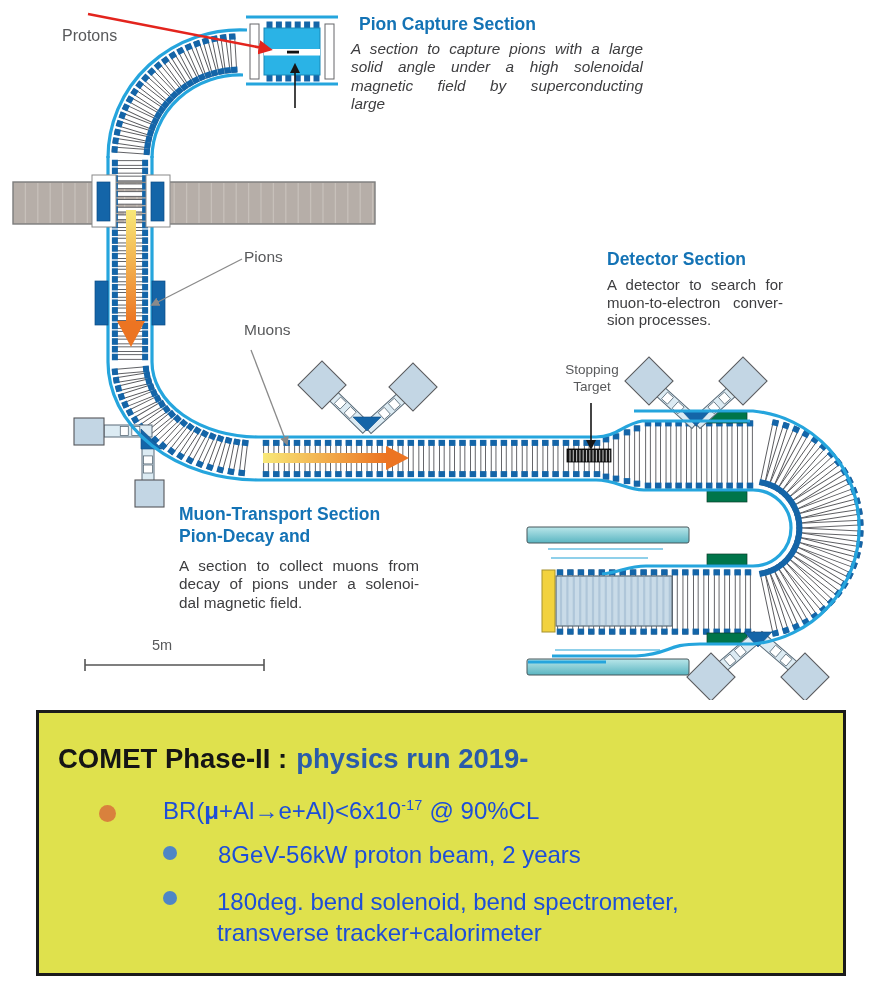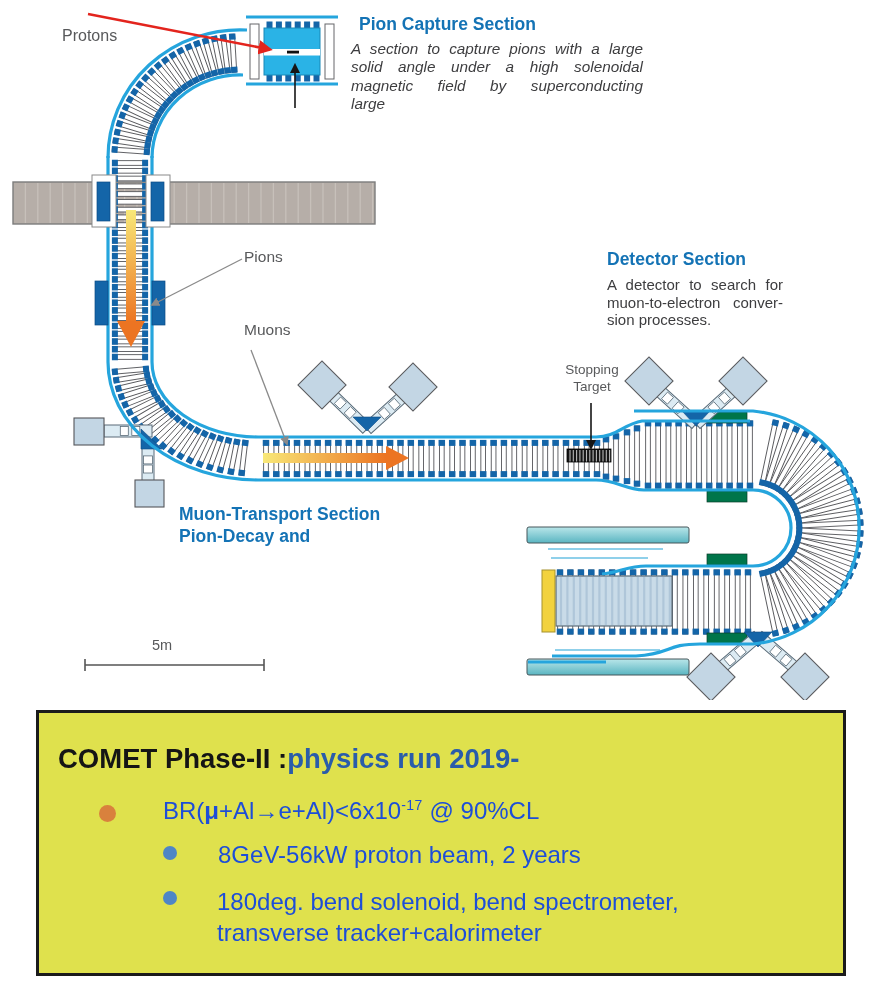--- a/index.html
+++ b/index.html
@@ -6,21 +6,21 @@
   body{width:882px;height:986px;font-family:"Liberation Sans",sans-serif;}
   .stage{position:relative;width:882px;height:986px;overflow:hidden;background:#fff;padding-left:23px;}
   svg.diagram{position:absolute;left:0;top:0;}
   .lbl{position:absolute;color:var(--label-gray);}
   .heading{position:absolute;color:var(--heading-blue);font-weight:bold;font-size:17.5px;line-height:22px;}
   .desc{position:absolute;color:var(--body-text);font-size:15.3px;line-height:18.4px;}
   .desc .jline{text-align:justify;text-align-last:justify;}
   .desc .jlast{text-align:left;}
   .summary{position:absolute;left:36px;top:710px;width:804px;height:260px;background:var(--box-yellow);border:3px solid #1b1b1b;}
   .s-title{position:absolute;left:19px;top:30px;font-size:27.5px;font-weight:bold;color:#151515;white-space:nowrap;}
-  .s-title .blue{color:var(--title-blue);}
+  .s-title .blue{color:var(--title-blue);margin-left:9px;}
   .dot{position:absolute;border-radius:50%;}
   .b-text{position:absolute;font-size:24px;color:#1d4ed8;white-space:nowrap;}
   .b-text .sup{font-size:14px;vertical-align:9px;letter-spacing:.5px;}
   .b-text .mu{font-weight:bold;}
   .b-lines{line-height:31px;}
 </style>
 </head>
 <body>
 
 <div class="stage">
@@ -1091,20 +1091,25 @@
   <div class="desc" style="left:607px;top:276px;width:176px;font-size:15px;line-height:17.6px;">
     <div class="jline">A detector to search for</div>
     <div class="jline">muon-to-electron conver-</div>
     <div class="jlast">sion processes.</div>
   </div>
 
   <div class="heading" style="left:179px;top:503px;">
     <div>Muon-Transport Section</div>
     <div>Pion-Decay and</div>
   </div>
+  <div class="desc" style="left:179px;top:557px;width:240px;">
+    <div class="jline">A section to collect muons from</div>
+    <div class="jline">decay of pions under a solenoi-</div>
+    <div class="jlast">dal magnetic field.</div>
+  </div>
 
   <div class="summary">
     <div class="s-title">
       <span>COMET Phase-II :</span><span class="blue">physics run 2019-</span>
     </div>
 
     <span class="dot" style="left:60px;top:92px;width:17px;height:17px;background:var(--bullet-orange);"></span>
     <div class="b-text" style="left:124px;top:84px;">
       <span>BR(</span><span class="mu">μ</span><span>+Al→e+Al)&lt;6x10</span><span class="sup">-17</span><span> @ 90%CL</span>
     </div>

